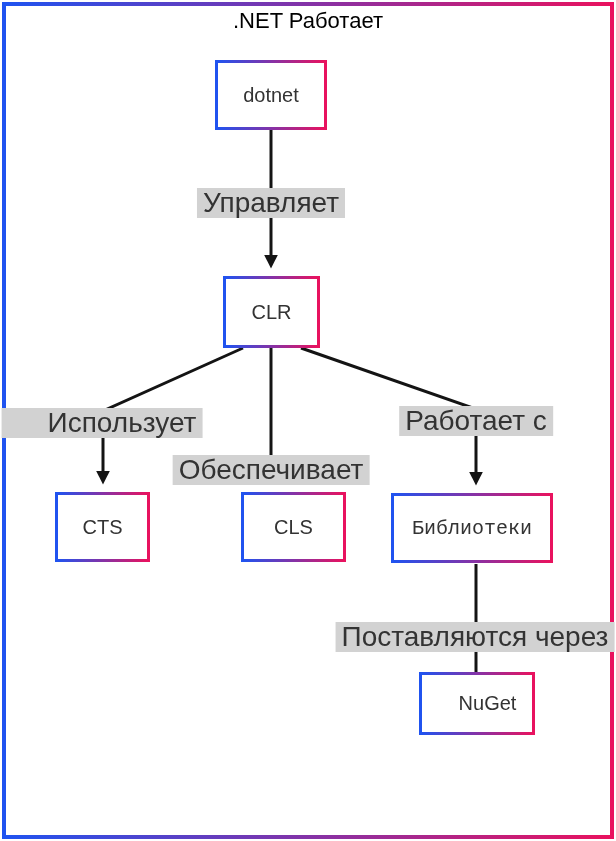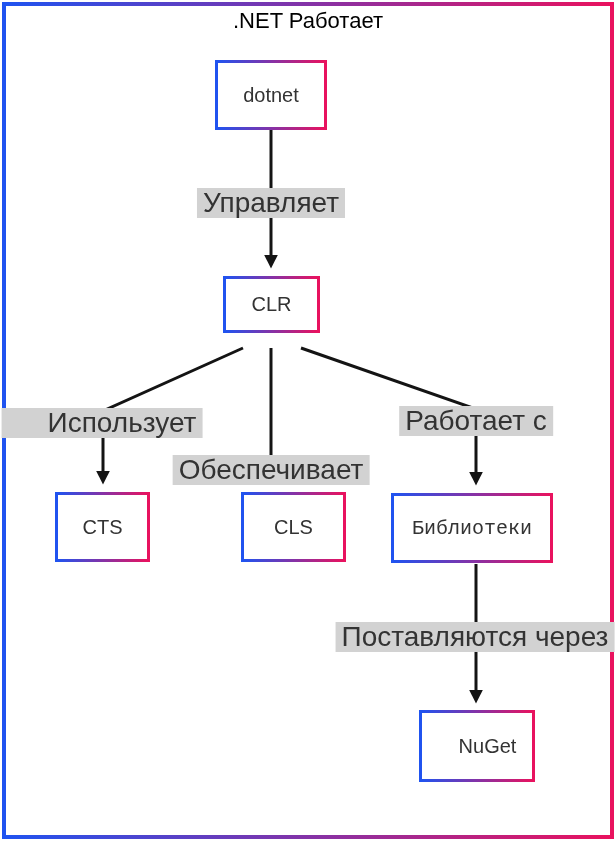--- a/index.html
+++ b/index.html
@@ -39,25 +39,25 @@
     position:absolute;z-index:2;
     box-sizing:border-box;
     background:var(--background);
     border:3px solid;
     border-image:linear-gradient(90deg,var(--border-gradient-start),var(--border-gradient-end)) 1;
     display:flex;align-items:center;justify-content:center;
     font-size:20px;color:var(--node-text);
     white-space:nowrap;
   }
   .node-dotnet   {left:215px;top:60px; width:112px;height:70px;}
-  .node-clr      {left:223px;top:276px;width:97px; height:57px;border-radius:29px;}
+  .node-clr      {left:223px;top:276px;width:97px; height:72px;border-radius:29px;}
   .node-cts      {left:55px; top:492px;width:95px; height:70px;}
   .node-cls      {left:241px;top:492px;width:105px; height:70px;}
   .node-libraries{left:391px;top:493px;width:162px;height:70px;font-family:Liberation Mono, monospace;}
-  .node-nuget    {left:419px;top:710px;width:116px;height:72px;padding-left:21px;}
+  .node-nuget    {left:419px;top:672px;width:116px;height:63px;padding-left:21px;}
   .edge-label{
     position:absolute;z-index:3;
     transform:translateX(-50%);
     background:var(--edge-label-bg);
     color:var(--node-text);
     font-size:28px;line-height:26px;
     padding:2px 6px;
     white-space:nowrap;
   }
   .el-manages   {left:271px;top:188px;}

